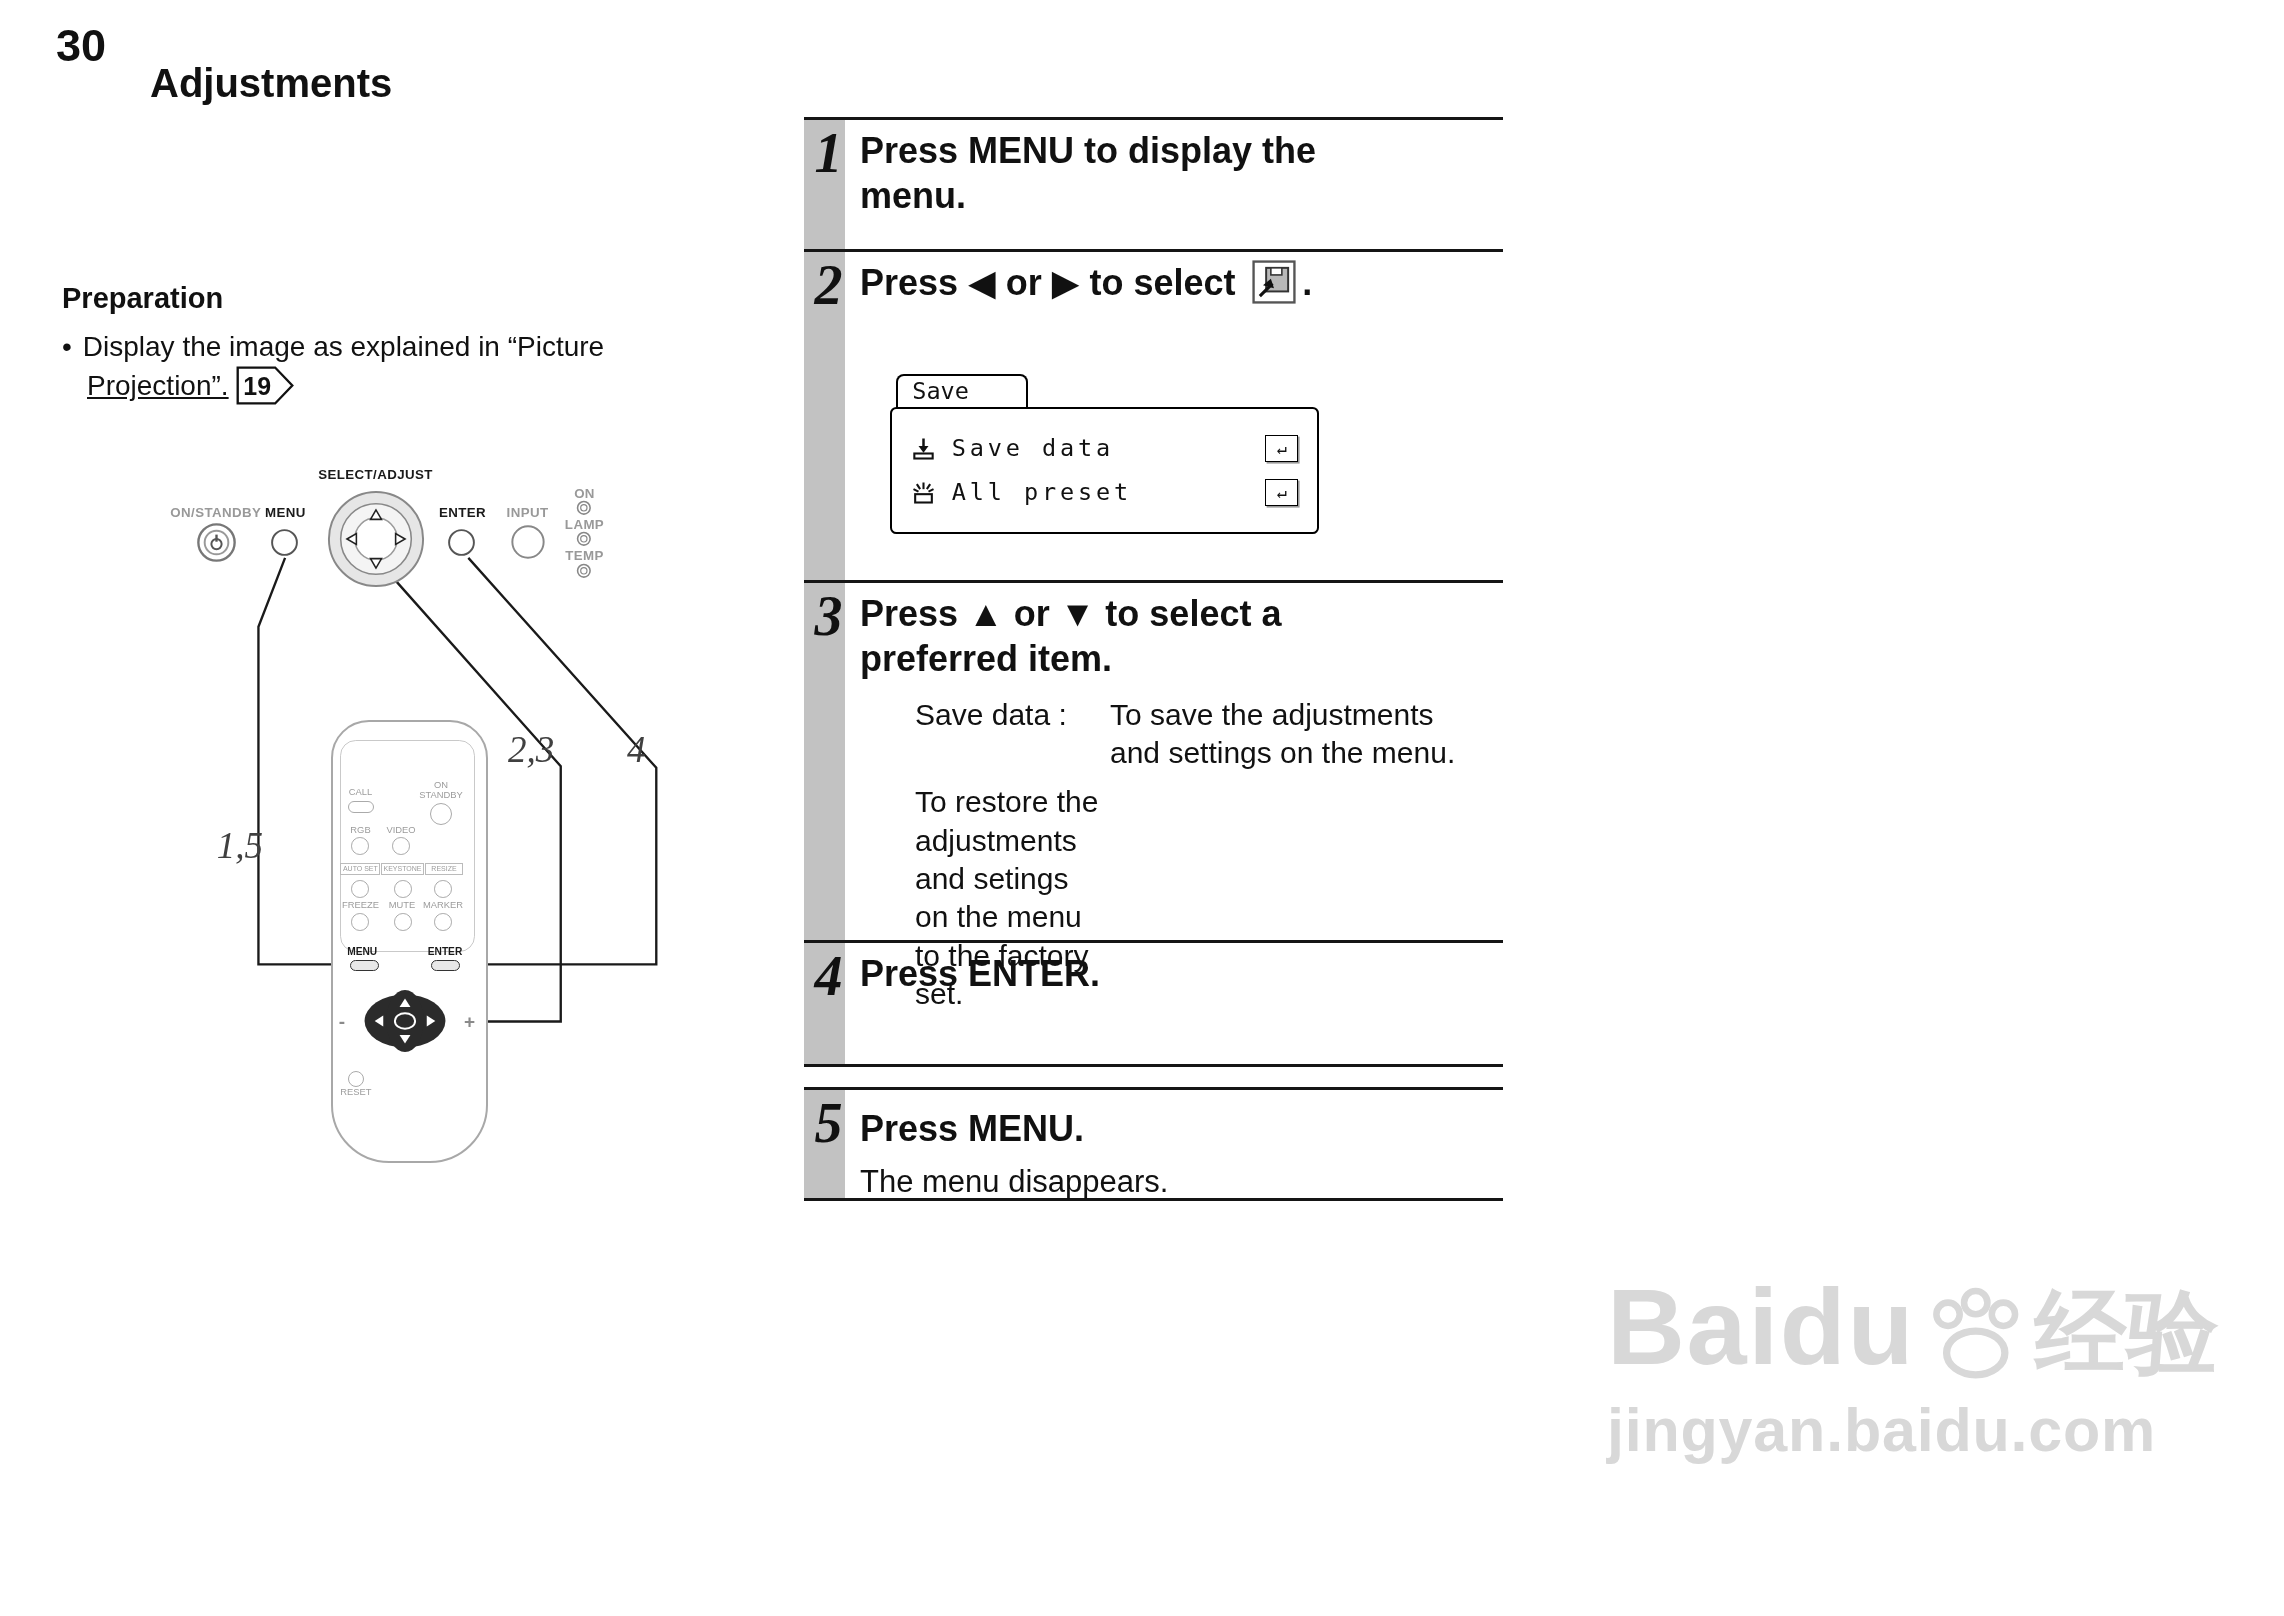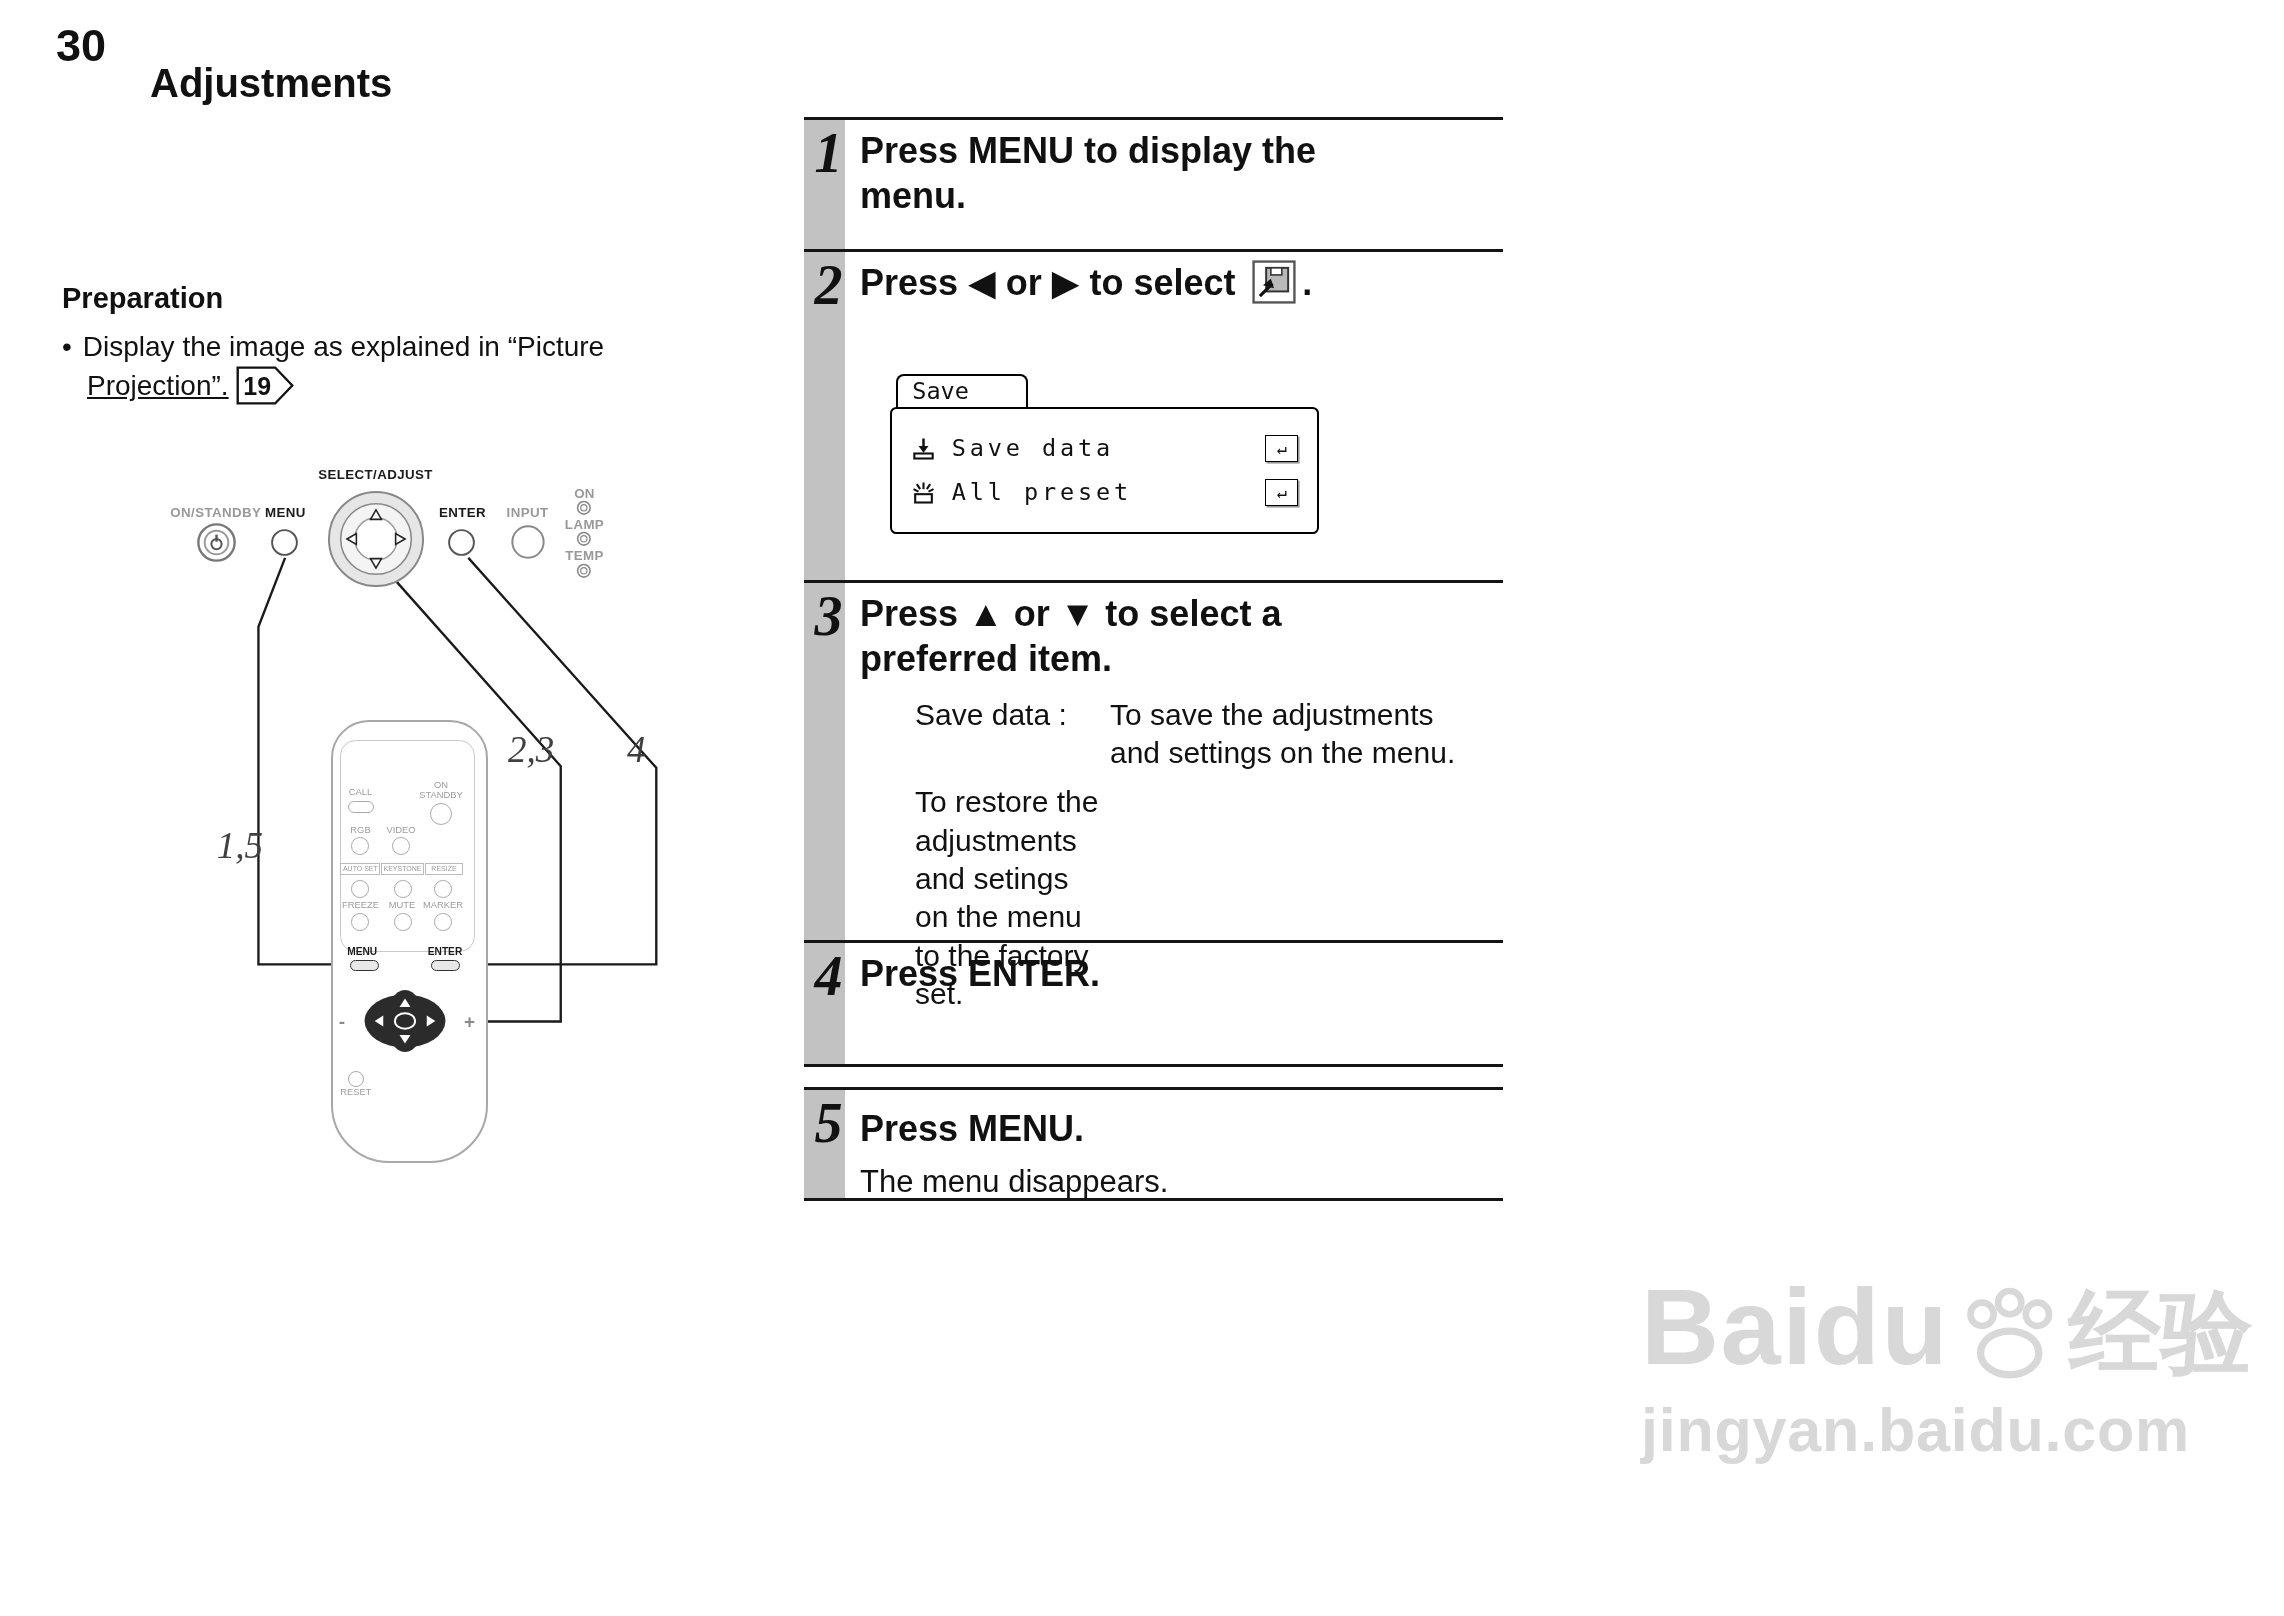--- a/index.html
+++ b/index.html
@@ -66,21 +66,21 @@
               font-size:17px;letter-spacing:0;background:#fff;box-shadow:1.6px 1.6px 0 #999;}
 
   
   .defs{display:grid;grid-template-columns:184px 1fr;column-gap:11px;row-gap:11px;
         margin-left:111px;margin-top:14px;font-size:30px;line-height:1.28;font-weight:normal;width:580px;}
   .defs .desc{white-space:pre-line;}
 
   .gap-spacer{height:20.4px;}
 
   
-  .watermark{left:1641px;top:1273px;color:#d8d8d8;}
+  .watermark{left:1607px;top:1273px;color:#d8d8d8;}
   .wm-row{display:flex;align-items:flex-end;gap:4.7px;}
   .wm-brand{font-size:108px;font-weight:bold;letter-spacing:1.6px;line-height:1;}
   .wm-cn{font-size:92px;font-weight:bold;line-height:1.05;}
   .wm-url{font-size:61px;font-weight:bold;margin-top:14px;letter-spacing:0.8px;}
 </style>
 </head>
 <body>
 
 <div class="page">
 

